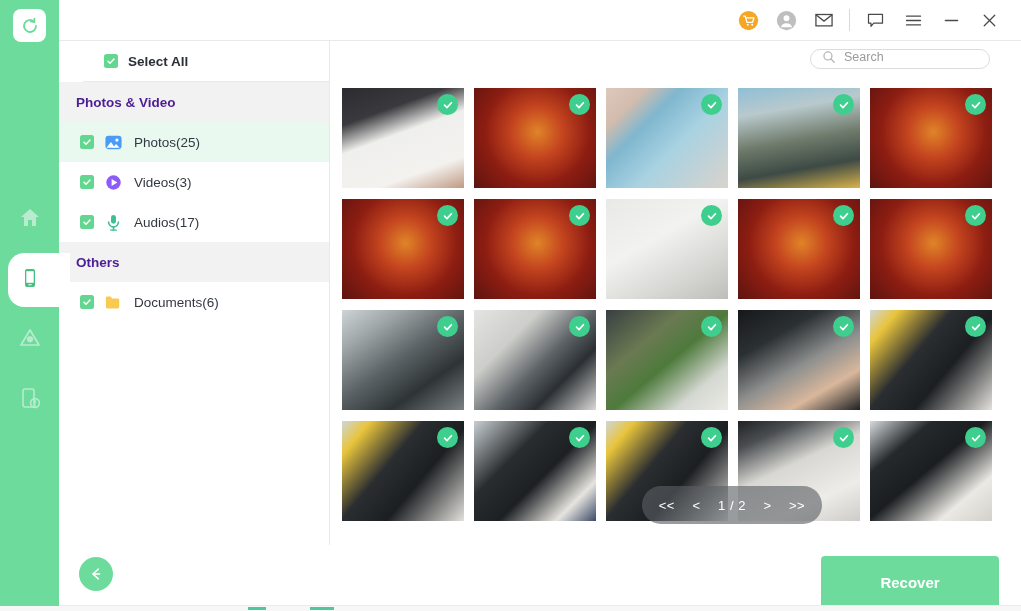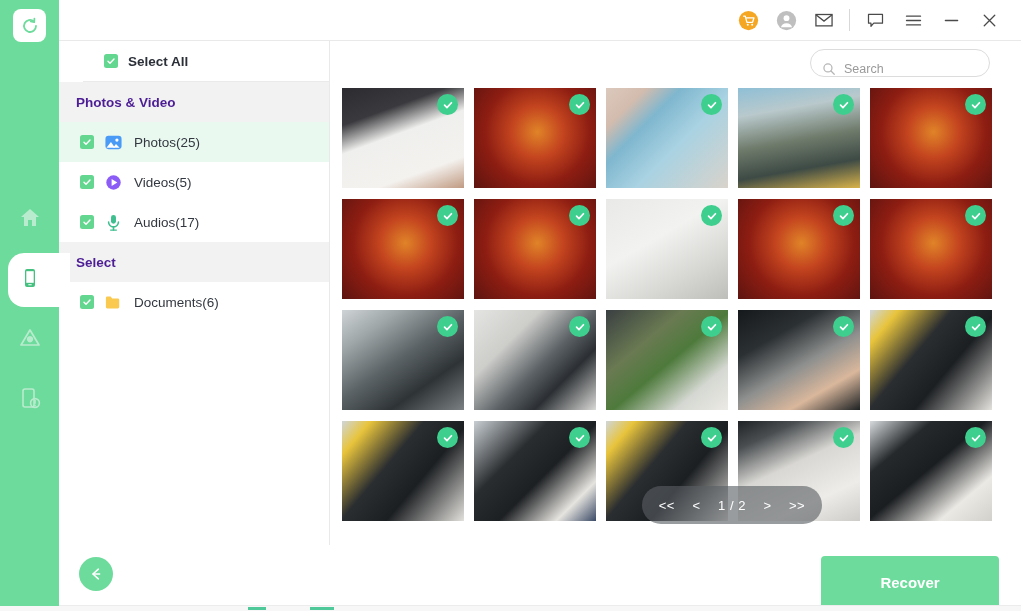--- a/index.html
+++ b/index.html
@@ -130,24 +130,24 @@
   .cbx svg { display: block; }
 
   
   .gridarea {
     position: absolute; left: 271px; top: 0;
     width: 691px; height: 505px;
     background: #ffffff;
   }
   .searchbar {
     position: absolute; right: 31px; top: 8px;
-    width: 180px; height: 28px;
+    width: 180px; height: 20px;
     border: 1px solid #dcdcdc;
     border-radius: 14px;
-    display: flex; align-items: flex-end;
+    display: flex; align-items: flex-start;
     padding-left: 11px;
   }
   .searchbar .s-ico { flex: none; display: flex; }
   .searchbar .s-txt {
     font-size: 12.5px; color: #9a9a9a;
     margin-left: 8px;
   }
 
   .thumbs {
     position: absolute; left: 0; top: 47px;
@@ -378,41 +378,41 @@
           <svg width="10" height="10" viewBox="0 0 12 12">
             <path d="M2.4 6.2 L4.8 8.6 L9.6 3.6" fill="none" stroke="#ffffff" stroke-width="1.7" stroke-linecap="round" stroke-linejoin="round"></path>
           </svg>
         </span>
         <span class="nav-ico">
           <svg width="19" height="19" viewBox="0 0 20 20">
             <circle cx="10" cy="10" r="7.6" fill="#8b5cf6"></circle>
             <path d="M8 6.4 L14 10 L8 13.6 Z" fill="#ffffff"></path>
           </svg>
         </span>
-        <span class="nav-lbl">Videos(5)</span>
+        <span class="nav-lbl">Videos(3)</span>
       </div>
 
       <div class="nav-item">
         <span class="cbx">
           <svg width="10" height="10" viewBox="0 0 12 12">
             <path d="M2.4 6.2 L4.8 8.6 L9.6 3.6" fill="none" stroke="#ffffff" stroke-width="1.7" stroke-linecap="round" stroke-linejoin="round"></path>
           </svg>
         </span>
         <span class="nav-ico">
           <svg width="19" height="19" viewBox="0 0 20 20">
             <rect x="7.4" y="2" width="5.2" height="9.4" rx="2.6" fill="#3fbf8f"></rect>
             <path d="M4.8 9.4 a5.2 5.2 0 0 0 10.4 0" fill="none" stroke="#3fbf8f" stroke-width="1.6" stroke-linecap="round"></path>
             <path d="M10 14.6 v3.2" stroke="#3fbf8f" stroke-width="1.7" stroke-linecap="round"></path>
             <path d="M7 18 h6" stroke="#3fbf8f" stroke-width="1.5" stroke-linecap="round"></path>
           </svg>
         </span>
         <span class="nav-lbl">Audios(17)</span>
       </div>
 
-      <div class="sec-head">Select</div>
+      <div class="sec-head">Others</div>
 
       <div class="nav-item">
         <span class="cbx">
           <svg width="10" height="10" viewBox="0 0 12 12">
             <path d="M2.4 6.2 L4.8 8.6 L9.6 3.6" fill="none" stroke="#ffffff" stroke-width="1.7" stroke-linecap="round" stroke-linejoin="round"></path>
           </svg>
         </span>
         <span class="nav-ico">
           <svg width="19" height="19" viewBox="0 0 20 20">
             <path d="M2 5.2 a1.4 1.4 0 0 1 1.4-1.4 h3.6 l1.6 2 h6 a1.4 1.4 0 0 1 1.4 1.4 v7.6 a1.4 1.4 0 0 1-1.4 1.4 H3.4 A1.4 1.4 0 0 1 2 14.8 Z" fill="#fac94f"></path>

